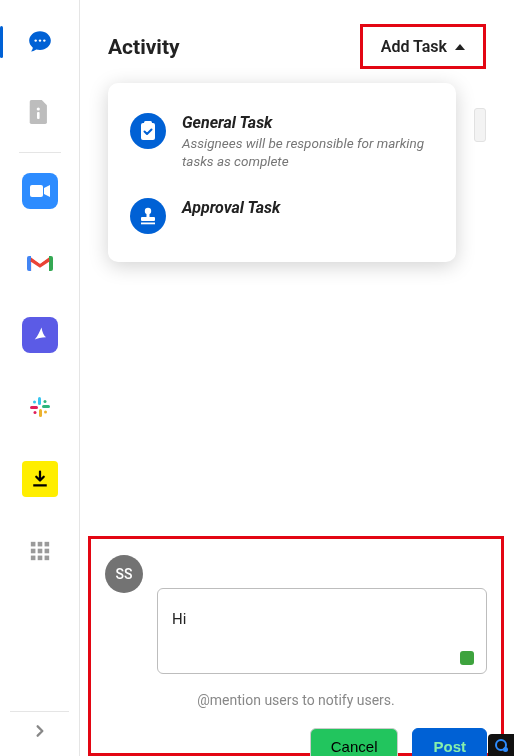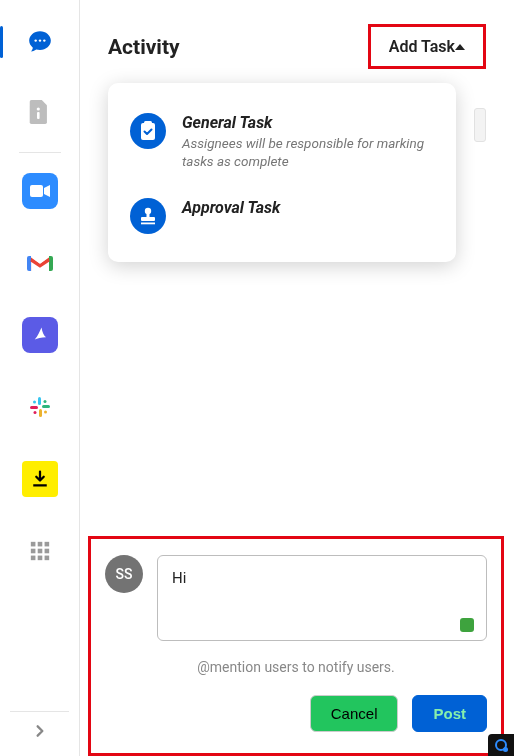--- a/index.html
+++ b/index.html
@@ -93,20 +93,21 @@
     padding: 2px;
   }
   .add-task-btn {
     padding: 8px 16px 8px 16px;
     font-size: 16px;
     font-weight: 600;
     color: #222;
     background: #fff;
     display: flex;
     align-items: center;
+    gap: 8px;
     cursor: pointer;
   }
   .caret-up {
     width: 0; height: 0;
     border-left: 5px solid transparent;
     border-right: 5px solid transparent;
     border-bottom: 6px solid #222;
   }
   .dropdown {
     background: #fff;
@@ -170,23 +171,24 @@
     font-weight: 500;
     display: flex;
     align-items: center;
     justify-content: center;
     flex-shrink: 0;
   }
   .textarea-wrap {
     flex: 1;
     border: 1px solid #bdbdbd;
     border-radius: 6px;
-    padding: 12px 14px;
+    padding: 20px 14px;
     position: relative;
     height: 86px;
+    margin-top: 33px;
   }
   .textarea-wrap .txt {
     font-size: 15px;
     color: #222;
   }
   .green-dot {
     position: absolute;
     bottom: 8px;
     right: 12px;
     width: 14px; height: 14px;

